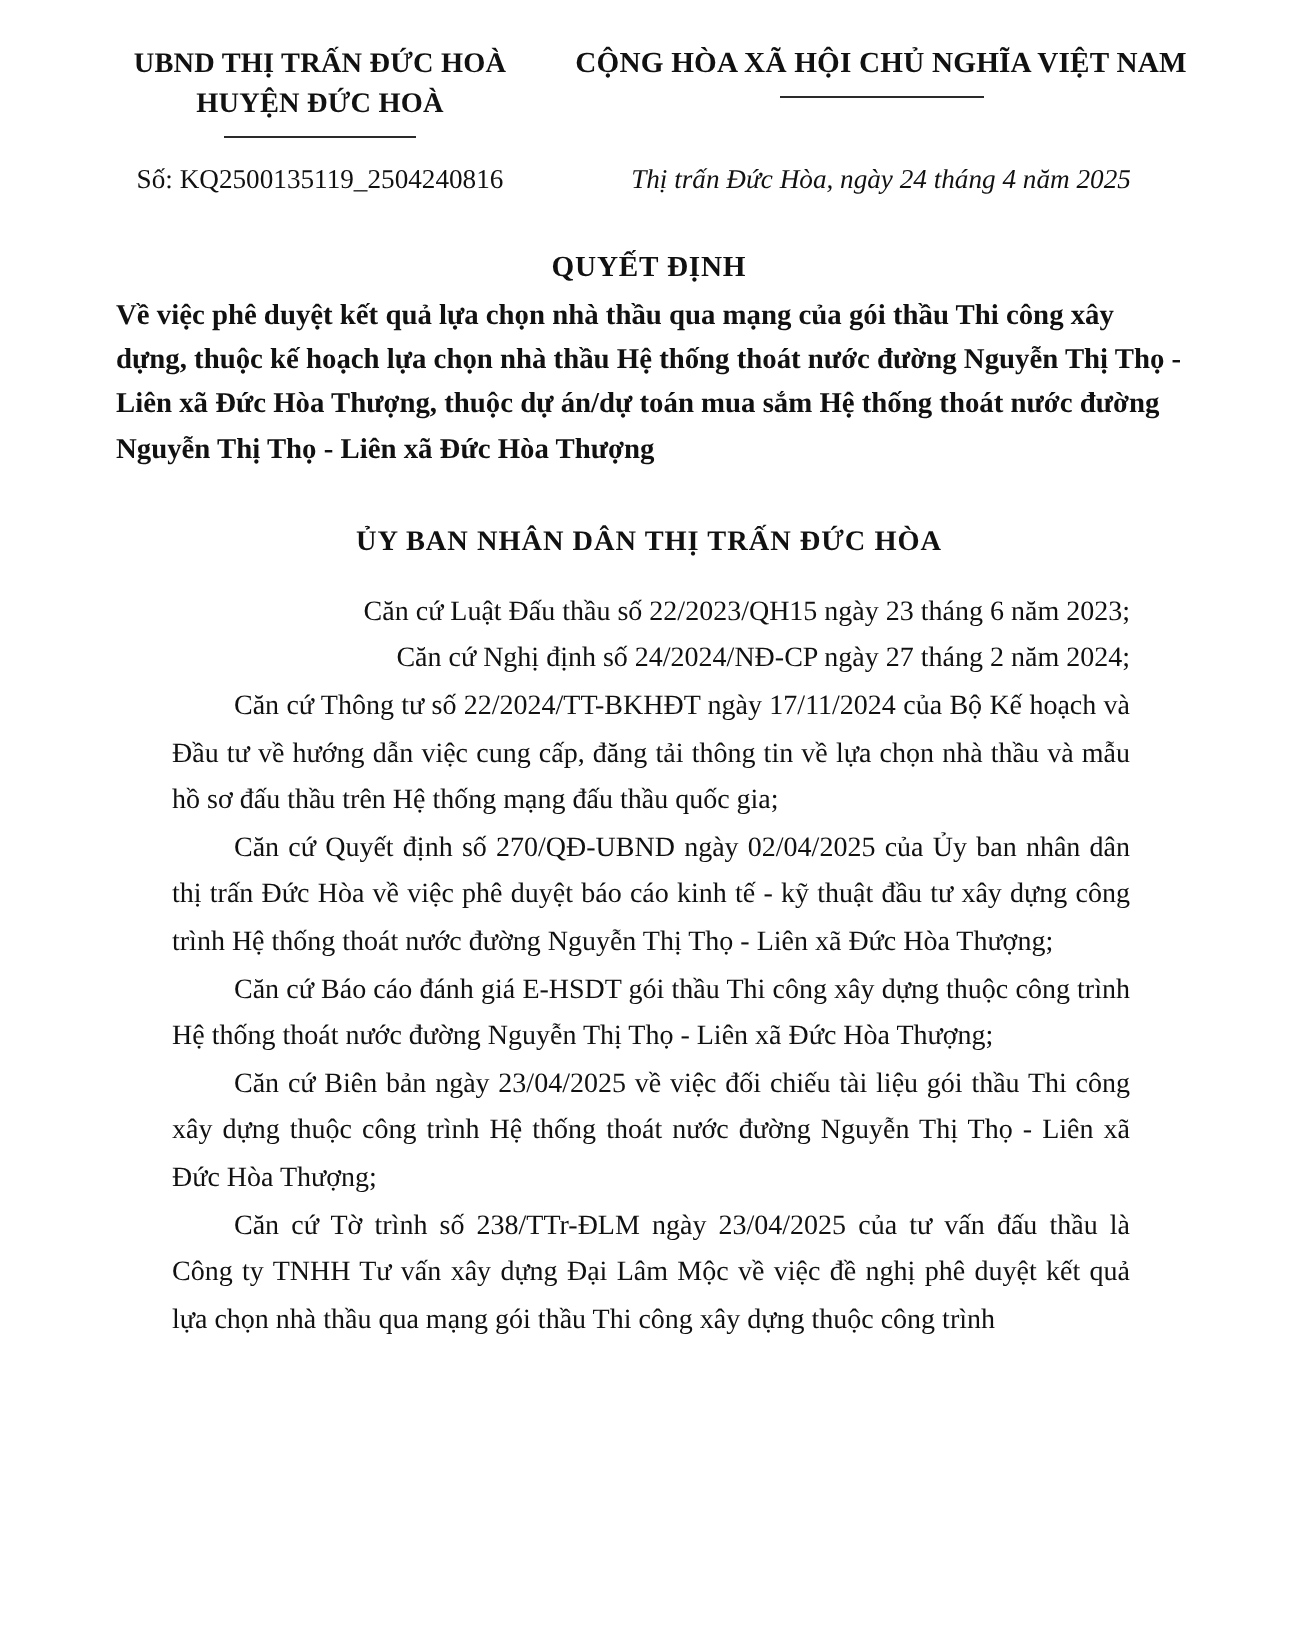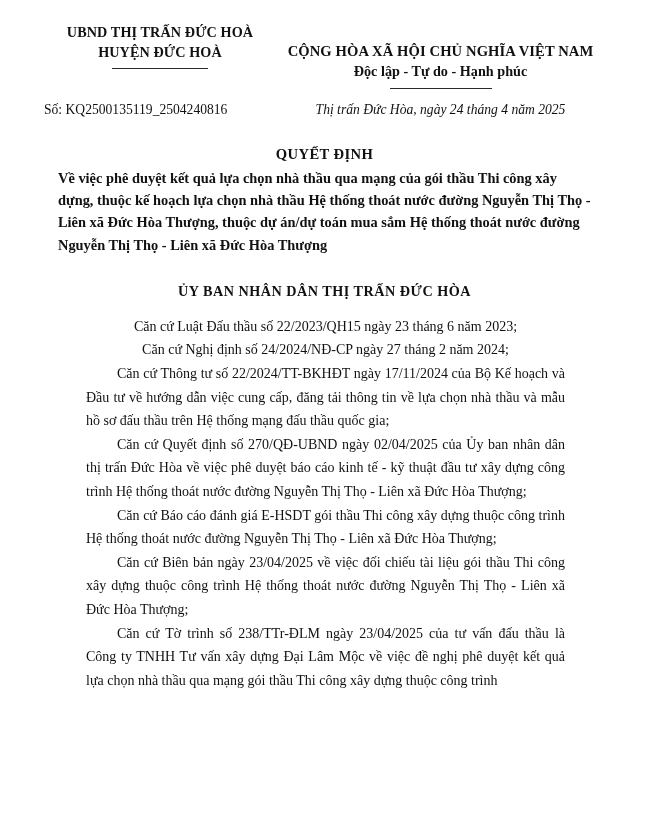--- a/index.html
+++ b/index.html
@@ -42,21 +42,20 @@
   }
   .org-line.smallcap {
     font-size: 14.2px;
   }
   .nation-line {
     font-size: 14.6px;
     font-weight: bold;
     line-height: 20px;
     letter-spacing: 0.1px;
     white-space: nowrap;
-    margin-top: 19px;
   }
   .motto-line {
     font-size: 14.2px;
     font-weight: bold;
     line-height: 21px;
     white-space: nowrap;
   }
   .rule {
     height: 0;
     border-top: 1.4px solid #2a2a2a;
@@ -66,21 +65,21 @@
   .rule-right { width: 102px; }
 
   
   .meta-row {
     display: flex;
     padding: 13px 44px 0 44px;
     box-sizing: border-box;
   }
   .meta-left {
     width: 232px;
-    text-align: left;
+    text-align: center;
     font-size: 13.6px;
     white-space: nowrap;
   }
   .meta-right {
     flex: 1;
     text-align: center;
     font-size: 13.6px;
     font-style: italic;
     white-space: nowrap;
   }
@@ -124,38 +123,37 @@
   .para {
     font-size: 14px;
     line-height: 23.6px;
     text-align: justify;
     text-justify: inter-word;
     margin: 0;
     text-indent: 31px;
     hyphens: none;
   }
   .para.centered-short {
-    text-align: center;
+    text-align: right;
     text-indent: 0;
   }
 </style>
 </head>
 <body>
 
 <div class="page">
 
   <div class="doc-header">
     <div class="header-left">
       <div class="org-line">UBND THỊ TRẤN ĐỨC HOÀ</div>
       <div class="org-line smallcap">HUYỆN ĐỨC HOÀ</div>
       <div class="rule rule-left"></div>
     </div>
     <div class="header-right">
       <div class="nation-line">CỘNG HÒA XÃ HỘI CHỦ NGHĨA VIỆT NAM</div>
-      <div class="motto-line">Độc lập - Tự do - Hạnh phúc</div>
       <div class="rule rule-right"></div>
     </div>
   </div>
 
   <div class="meta-row">
     <div class="meta-left">Số: KQ2500135119_2504240816</div>
     <div class="meta-right">Thị trấn Đức Hòa, ngày 24 tháng 4 năm 2025</div>
   </div>
 
   <div class="title-block">

